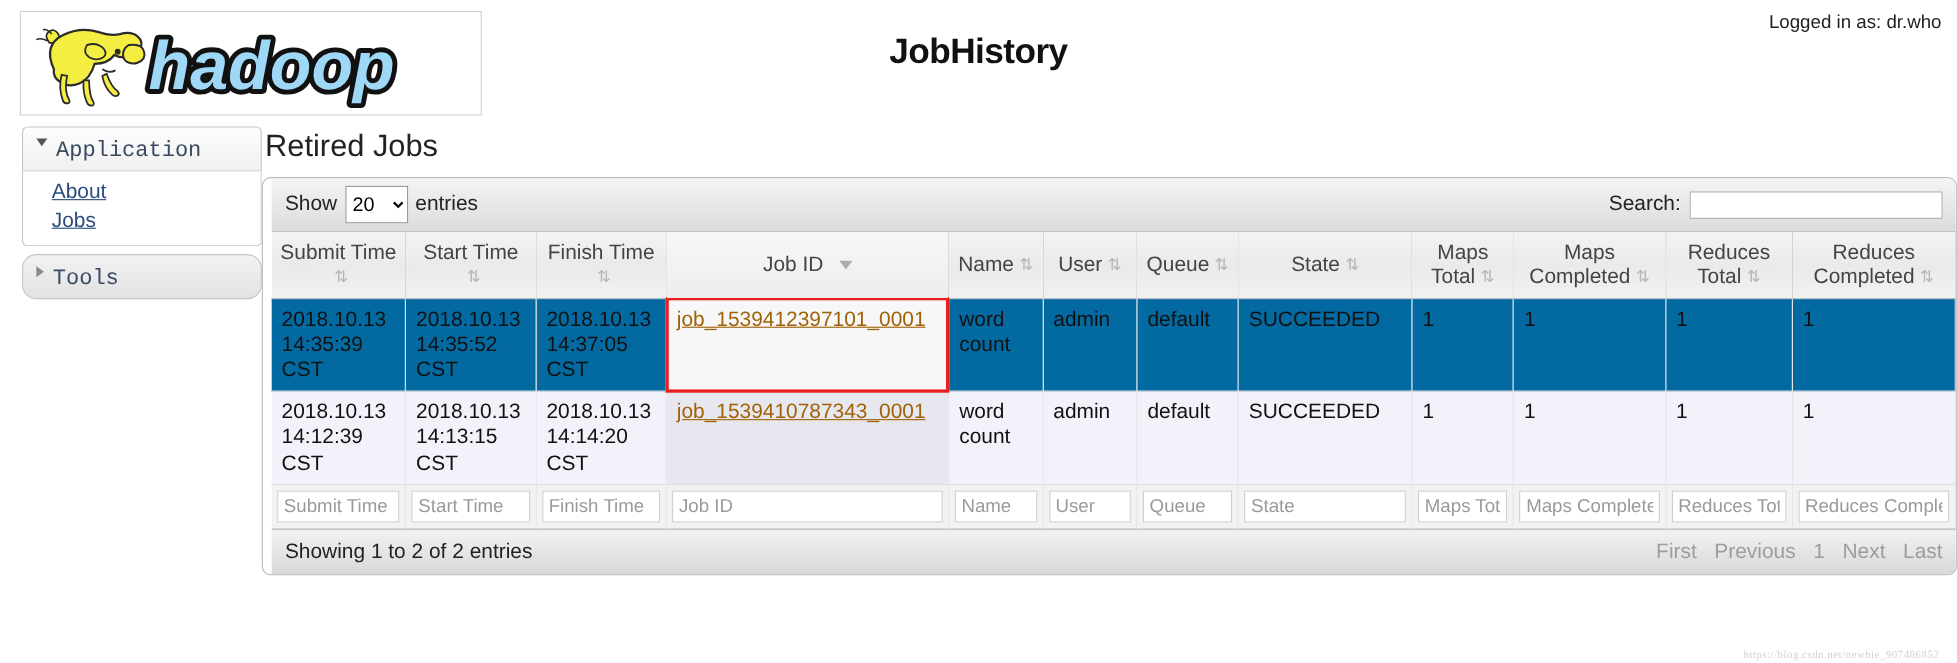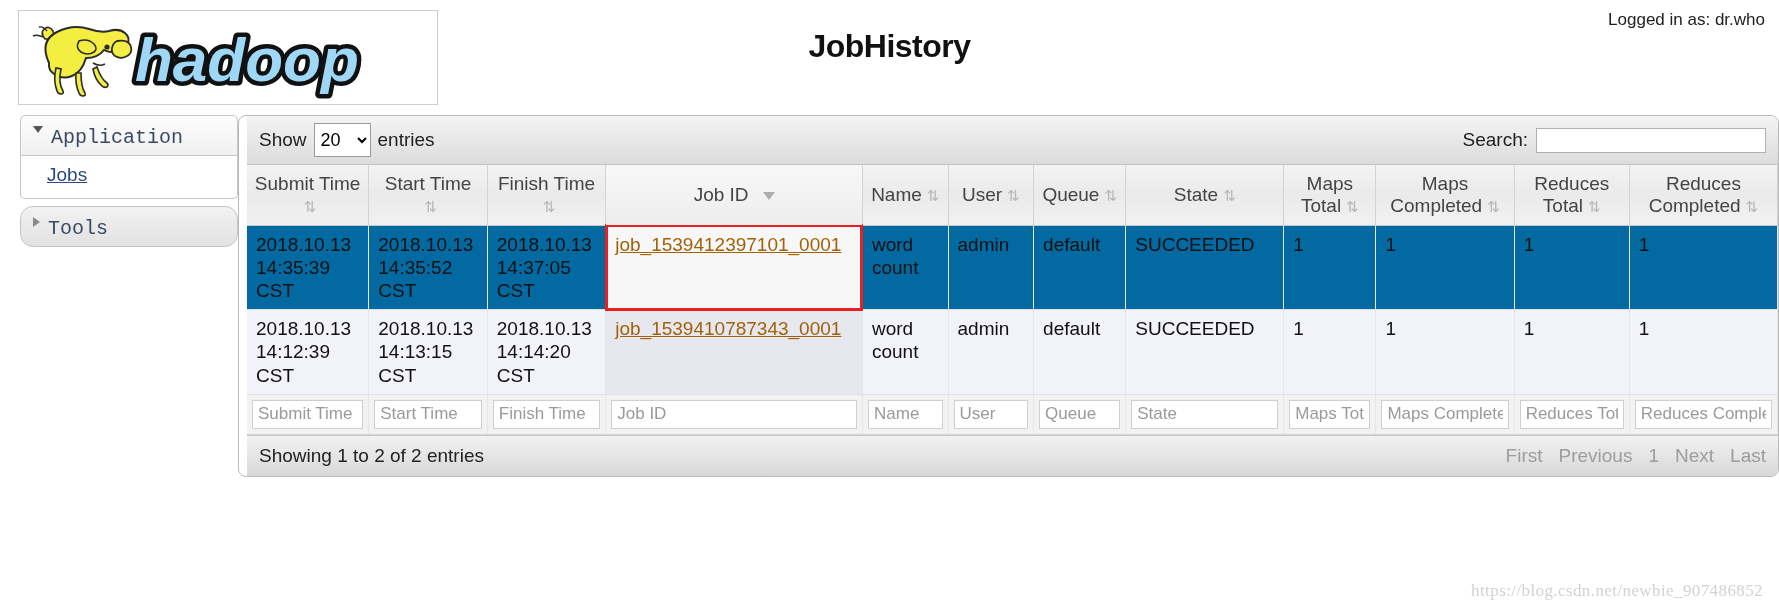--- a/index.html
+++ b/index.html
@@ -202,21 +202,21 @@
     font-size:19px; color:#222;
   }
   .dt-paginate { display:flex; align-items:center; gap:16px; }
   .page-btn { color:#9d9d9d; cursor:pointer; }
   .page-btn.current { color:#9d9d9d; }
 
   #watermark {
     position:absolute;
     right:16px; bottom:2px;
     font-family:"Liberation Serif", serif;
-    font-size:17px;
+    font-size:10px;
     color:#d2d2d2;
     letter-spacing:0.4px;
   }
 </style>
 </head>
 <body>
 
 <div id="header">
 
   <div id="logo-box">
@@ -250,35 +250,37 @@
 <div id="layout">
 
   <div id="sidebar">
 
     <div class="nav-block">
       <div class="nav-head">
         <span class="tri-down"></span>
         <span>Application</span>
       </div>
       <div class="nav-body">
+        <span class="nav-link">About</span>
         <span class="nav-link">Jobs</span>
       </div>
     </div>
 
     <div class="nav-block">
       <div class="nav-head collapsed">
         <span class="tri-right"></span>
         <span>Tools</span>
       </div>
     </div>
 
   </div>
 
   <div id="main">
 
+    <div id="section-title">Retired Jobs</div>
 
     <div class="datatable-wrap">
 
       <div class="dt-top">
         <div class="dt-length">
           <span>Show</span>
           <select class="dt-select" id="page-length-select"><option value="20">20</option><option value="40">40</option><option value="60">60</option><option value="80">80</option><option value="100">100</option></select>
           <span>entries</span>
         </div>
         <div class="dt-filter">

